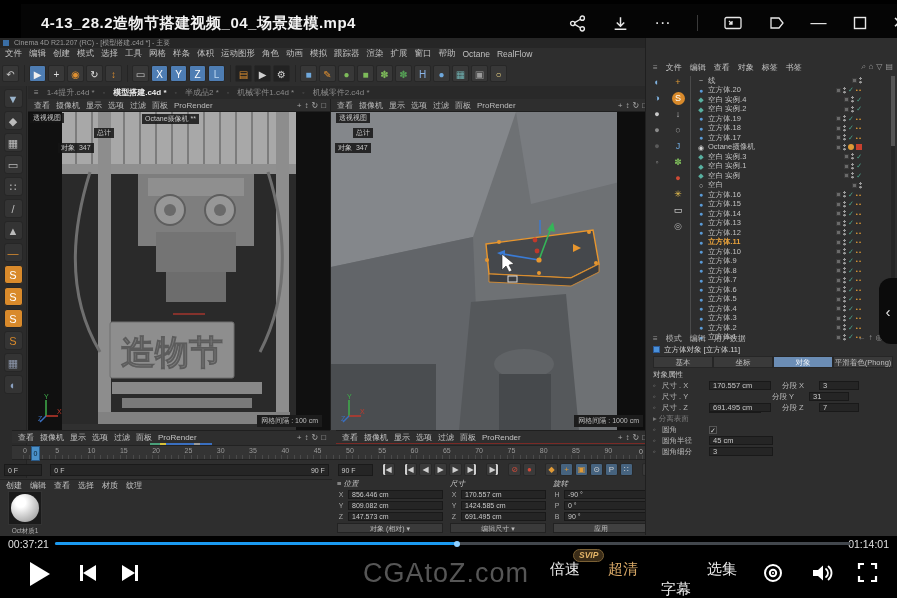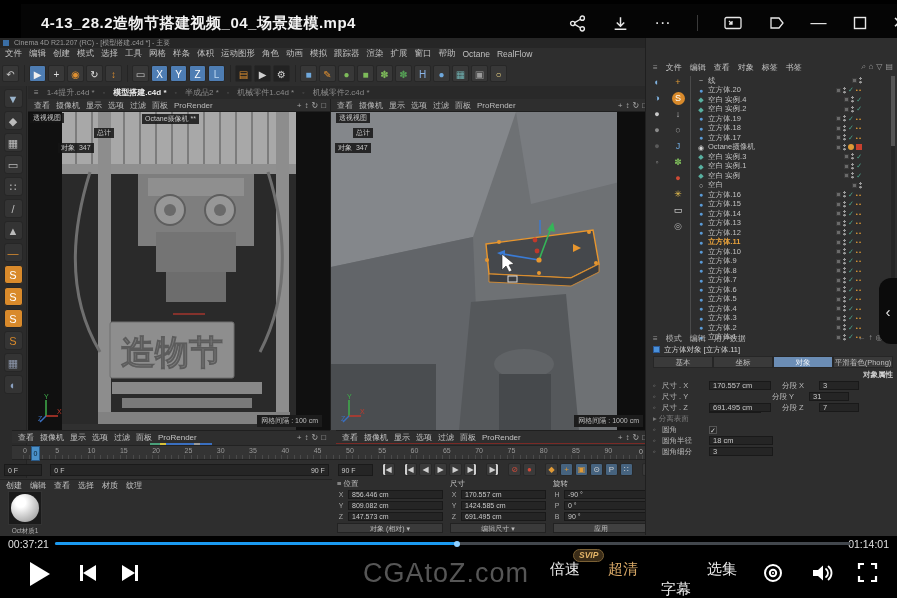--- a/index.html
+++ b/index.html
@@ -65,21 +65,21 @@
   .tbtn.barl{box-shadow:inset 2px 0 0 #cfcfcf;}
   .tbtn.barr{box-shadow:inset -2px 0 0 #cfcfcf;}
   .tgap{width:5px;}
   
   .matmenu{position:absolute;left:0;top:441px;width:332px;height:11px;display:flex;gap:8px;align-items:center;padding-left:6px;font-size:8px;background:#2e2e2e;border-top:1px solid #222;}
   .matcard{position:absolute;left:8px;top:453px;width:34px;height:34px;background:#1a1a1a;border:1px solid #333;}
   .matball{position:absolute;left:2px;top:2px;width:28px;height:28px;border-radius:50%;background:radial-gradient(circle at 35% 30%,#ffffff 0 18%,#d8d8d8 45%,#8a8a8a 100%);}
   .matname{position:absolute;left:2px;top:489px;width:46px;font-size:6.5px;color:#b0b0b0;text-align:center;}
   
   .ccol{position:absolute;top:441px;height:56px;font-size:7px;color:#b8b8b8;}
-  .chead{height:10px;line-height:10px;font-size:7.5px;color:#c8c8c8;}
+  .chead{height:10px;line-height:10px;font-size:7.5px;color:#c8c8c8;font-style:italic;}
   .crow{display:flex;align-items:center;gap:3px;height:11px;}
   .clabel{width:8px;text-align:center;color:#a8a8a8;}
   .cfield{flex:1;background:#252525;border:1px solid #191919;height:9px;line-height:8px;padding:0 3px;color:#c8c8c8;}
   .cfoot{margin-top:1px;background:#3a3a3a;border:1px solid #222;height:10px;line-height:9px;text-align:center;color:#bbb;}
   .cbtn{background:#404040;}
   
   .rpanel{position:absolute;left:645px;top:0;width:252px;height:497px;background:#2e2e2e;border-left:1px solid #1f1f1f;}
   .ommenu{position:absolute;left:7px;top:24px;width:238px;height:11px;display:flex;gap:8px;align-items:center;font-size:8px;}
   .omnav{position:absolute;right:4px;top:24px;display:flex;gap:3px;color:#9a9a9a;font-size:8px;}
   .dock{position:absolute;left:1px;top:38px;width:20px;display:flex;flex-direction:column;gap:3px;align-items:center;}
@@ -101,21 +101,21 @@
   .omthumb{position:absolute;left:0;top:0;width:4px;height:70px;background:#555;}
   
   .attr{position:absolute;left:7px;top:295px;width:240px;font-size:7.5px;color:#b8b8b8;}
   .amenu{display:flex;gap:8px;align-items:center;height:11px;font-size:8px;}
   .anav{position:absolute;right:0;top:0;display:flex;gap:3px;color:#9a9a9a;}
   .atitle{display:flex;gap:4px;align-items:center;height:11px;color:#d6d6d6;}
   .acube{width:7px;height:7px;background:#4a90d9;border:1px solid #2a5a99;}
   .atabs{display:flex;height:12px;margin-top:1px;}
   .atab{flex:1;background:#3a3a3a;border:1px solid #262626;text-align:center;line-height:11px;color:#bdbdbd;font-size:7.5px;white-space:nowrap;overflow:hidden;}
   .atab.act{background:#6b8db5;color:#f0f4f8;}
-  .asect{height:12px;line-height:14px;font-weight:bold;color:#cfcfcf;text-align:right;}
+  .asect{height:12px;line-height:14px;font-weight:normal;color:#cfcfcf;}
   .arow{display:flex;align-items:center;gap:3px;height:11px;}
   .acirc{width:6px;color:#8a8a8a;}
   .albl{width:44px;white-space:nowrap;}
   .afield{background:#252525;border:1px solid #191919;height:9px;line-height:8px;padding:0 3px;color:#c8c8c8;}
   .aseg{width:34px;white-space:nowrap;margin-left:8px;}
   .agray{color:#7a7a7a;height:11px;line-height:11px;}
   .achk{width:8px;height:8px;background:#2a2a2a;border:1px solid #555;color:#d8d8d8;font-size:7px;line-height:8px;text-align:center;}
   
   .drawer{position:absolute;left:879px;top:278px;width:18px;height:66px;background:#0b0b0b;border-radius:12px 0 0 12px;color:#e8e8e8;font-size:15px;display:flex;align-items:center;justify-content:center;}
   
@@ -931,21 +931,21 @@
           </div>
         <div class="agray"><span style="color:#777;">▸ </span><span>分离表面</span></div>
         <div class="arow">
             <span class="acirc">◦</span>
             <span class="albl">圆角</span>
             <span class="achk">✓</span>
           </div>
         <div class="arow">
             <span class="acirc">◦</span>
             <span class="albl">圆角半径</span>
-            <span class="afield" style="width:64px;">18 cm</span>
+            <span class="afield" style="width:64px;">45 cm</span>
           </div>
         <div class="arow">
             <span class="acirc">◦</span>
             <span class="albl">圆角细分</span>
             <span class="afield" style="width:64px;">3</span>
           </div>
       </div>
     </div>
   </div>
 

